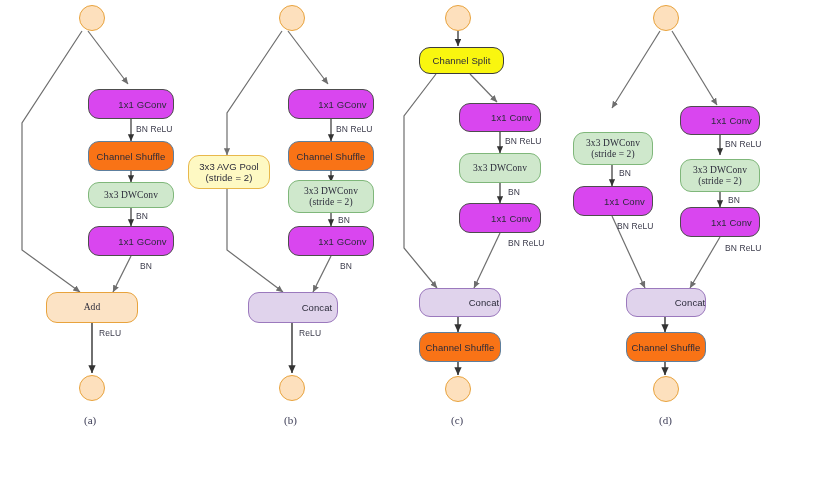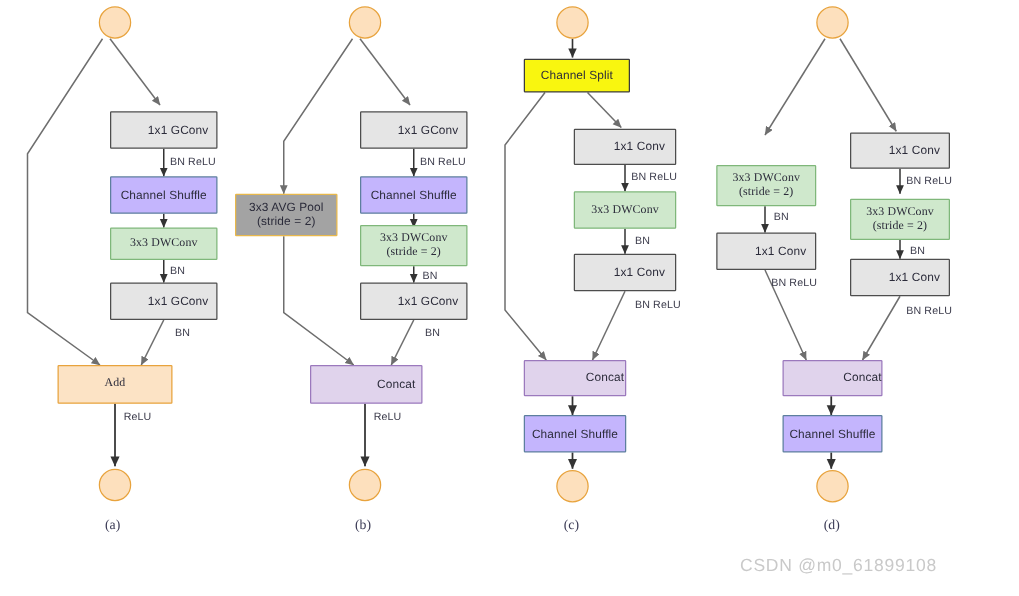--- a/index.html
+++ b/index.html
@@ -30,28 +30,28 @@
     font-size: 9.5px;
     line-height: 11px;
     color: #2b2b3a;
     letter-spacing: 0.1px;
     white-space: pre-line;
     z-index: 3;
   }
   .box {
     border-width: 1px;
     border-style: solid;
-    border-radius: 1px;
-  }
-  .box-pink   { background: #e5e5e5; border-color: #4d4d4d; padding-left: 23px; }
+    border-radius: 11px;
+  }
+  .box-pink   { background: #d946ef; border-color: #4d4d4d; padding-left: 23px; }
   .box-green  { background: #cfe8cc; border-color: #7fb77a; font-family: Liberation Serif, serif; }
-  .box-blue   { background: #c4b5fd; border-color: #5d7f9e; }
+  .box-blue   { background: #f97316; border-color: #5d7f9e; }
   .box-purple { background: #e0d3ec; border-color: #9b79bd; padding-left: 48px; }
   .box-orange { background: #fce3c5; border-color: #e8a33d; font-family: Liberation Serif, serif; }
-  .box-lyellow{ background: #a3a3a3; border-color: #e8b84b; }
+  .box-lyellow{ background: #fef9c3; border-color: #e8b84b; }
   .box-yellow { background: #f9f60f; border-color: #3c3c3c; }
 
   .circle {
     position: absolute;
     box-sizing: border-box;
     width: 26px;
     height: 26px;
     border-radius: 50%;
     background: #fde0bd;
     border: 1.4px solid #e8a33d;
@@ -245,14 +245,13 @@
   <div class="node box box-pink" style="left:680px; top:207px; width:80px; height:30px;">1x1 Conv</div>
   <div class="edge-label" style="left:725px; top:243px;">BN ReLU</div>
 
   <div class="node box box-purple" style="left:626px; top:288px; width:80px; height:29px;">Concat</div>
 
   <div class="node box box-blue" style="left:626px; top:332px; width:80px; height:30px;">Channel Shuffle</div>
 
   <div class="circle" style="left:653px; top:376px;"></div>
   <div class="panel-label" style="left:659px; top:414px;">(d)</div>
 
-  <div class="watermark">CSDN @m0_61899108</div>
 </div>
 
 </body></html>

